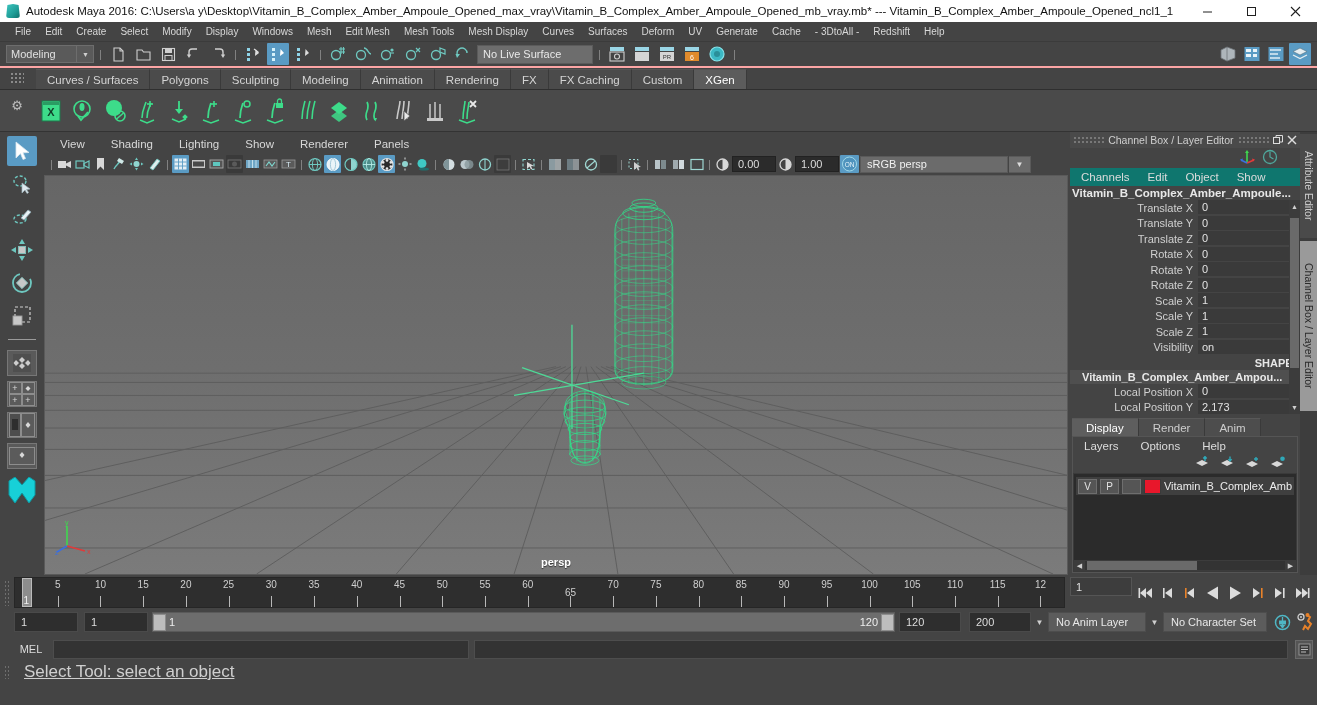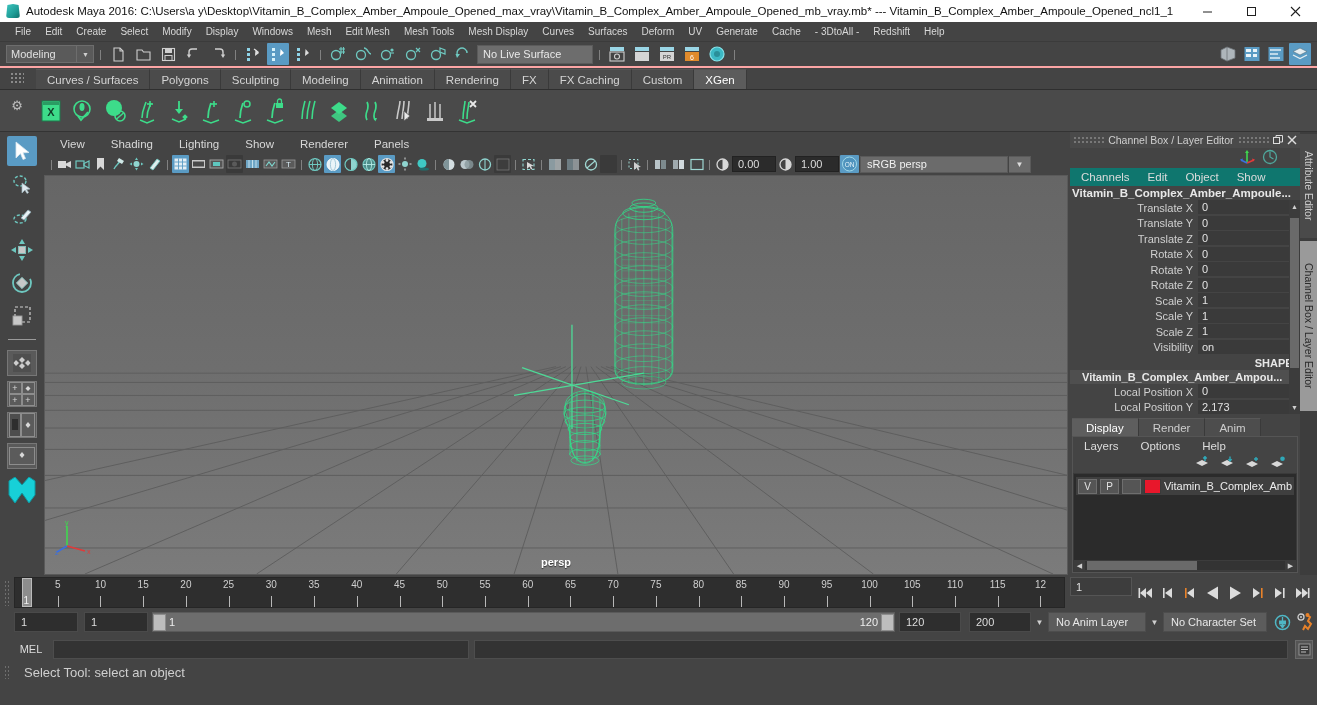--- a/index.html
+++ b/index.html
@@ -197,21 +197,21 @@
   .cmdlabel{ width:34px;font-size:11px;color:#dcdcdc;text-align:center; }
   .cmdinput{ width:416px;height:19px;background:#333;border:1px solid #4d4d4d; }
   .cmdoutput{ flex:1;height:19px;background:#333;border:1px solid #4d4d4d;margin-right:2px; }
   .cmdbtn{ width:18px;height:19px;background:#555;border:1px solid #6a6a6a;
            display:flex;align-items:center;justify-content:center;margin-right:4px; }
 
   
   .helpline{ height:20px;display:flex;align-items:center;background:#444;padding-left:14px; }
   .helpline .gd{ width:6px;height:14px;background-image:radial-gradient(#6e6e6e 36%, transparent 37%);
                  background-size:3px 4px;margin-right:14px;margin-left:-10px; }
-  .helptext{ font-size:13px;color:#cfcfcf; }
+  .helptext{ font-size:17px;color:#cfcfcf;text-decoration:underline; }
 </style>
 </head>
 <body>
 
 <div class="app">
 
   <div class="titlebar">
     <div class="logo"></div>
     <div class="ttext">Autodesk Maya 2016: C:\Users\a y\Desktop\Vitamin_B_Complex_Amber_Ampoule_Opened_max_vray\Vitamin_B_Complex_Amber_Ampoule_Opened_mb_vray.mb*  ---  Vitamin_B_Complex_Amber_Ampoule_Opened_ncl1_1</div>
     <div class="winbtns">
@@ -1232,21 +1232,21 @@
         <div class="tslabel" style="left: 341.818px;">40</div>
         <div class="tstick" style="left: 384.545px;"></div>
         <div class="tslabel" style="left: 384.545px;">45</div>
         <div class="tstick" style="left: 427.273px;"></div>
         <div class="tslabel" style="left: 427.273px;">50</div>
         <div class="tstick" style="left: 470px;"></div>
         <div class="tslabel" style="left: 470px;">55</div>
         <div class="tstick" style="left: 512.727px;"></div>
         <div class="tslabel" style="left: 512.727px;">60</div>
         <div class="tstick" style="left: 555.455px;"></div>
-        <div class="tslabel" style="left: 555.455px;">65</div>
+        <div class="tslabel" style="left: 555.455px; margin-top: 8px;">65</div>
         <div class="tstick" style="left: 598.182px;"></div>
         <div class="tslabel" style="left: 598.182px;">70</div>
         <div class="tstick" style="left: 640.909px;"></div>
         <div class="tslabel" style="left: 640.909px;">75</div>
         <div class="tstick" style="left: 683.636px;"></div>
         <div class="tslabel" style="left: 683.636px;">80</div>
         <div class="tstick" style="left: 726.364px;"></div>
         <div class="tslabel" style="left: 726.364px;">85</div>
         <div class="tstick" style="left: 769.091px;"></div>
         <div class="tslabel" style="left: 769.091px; text-align: center;">90</div>

